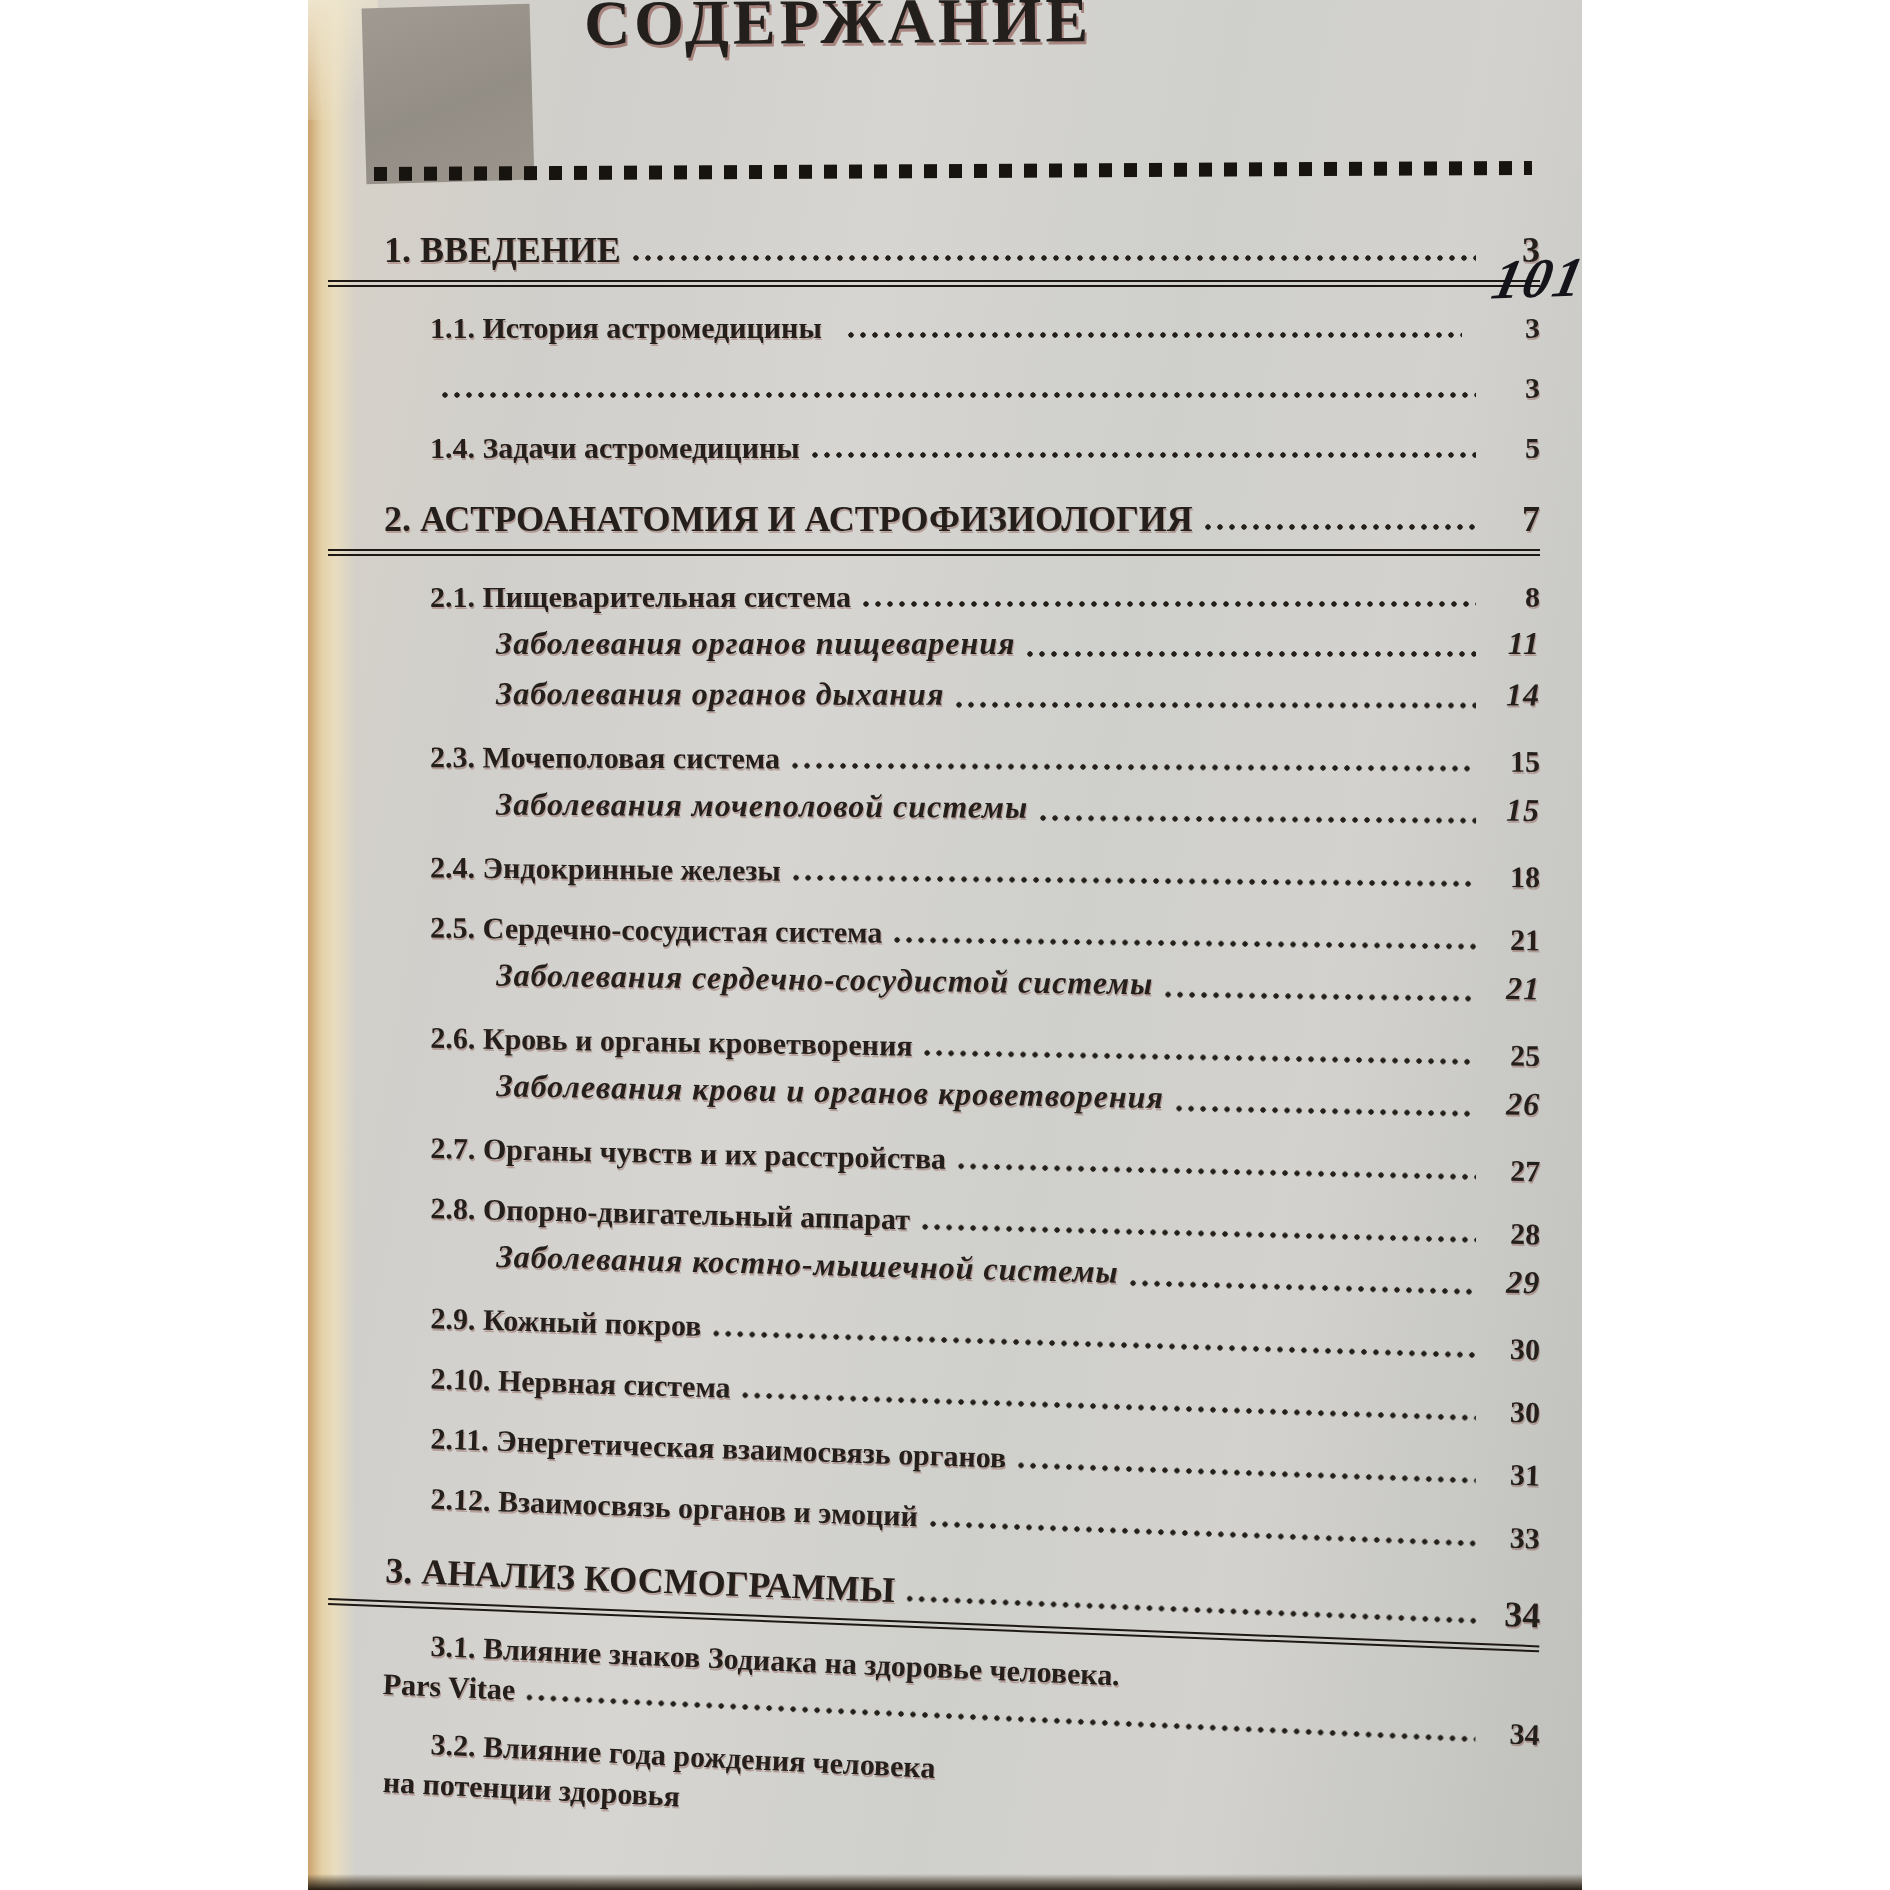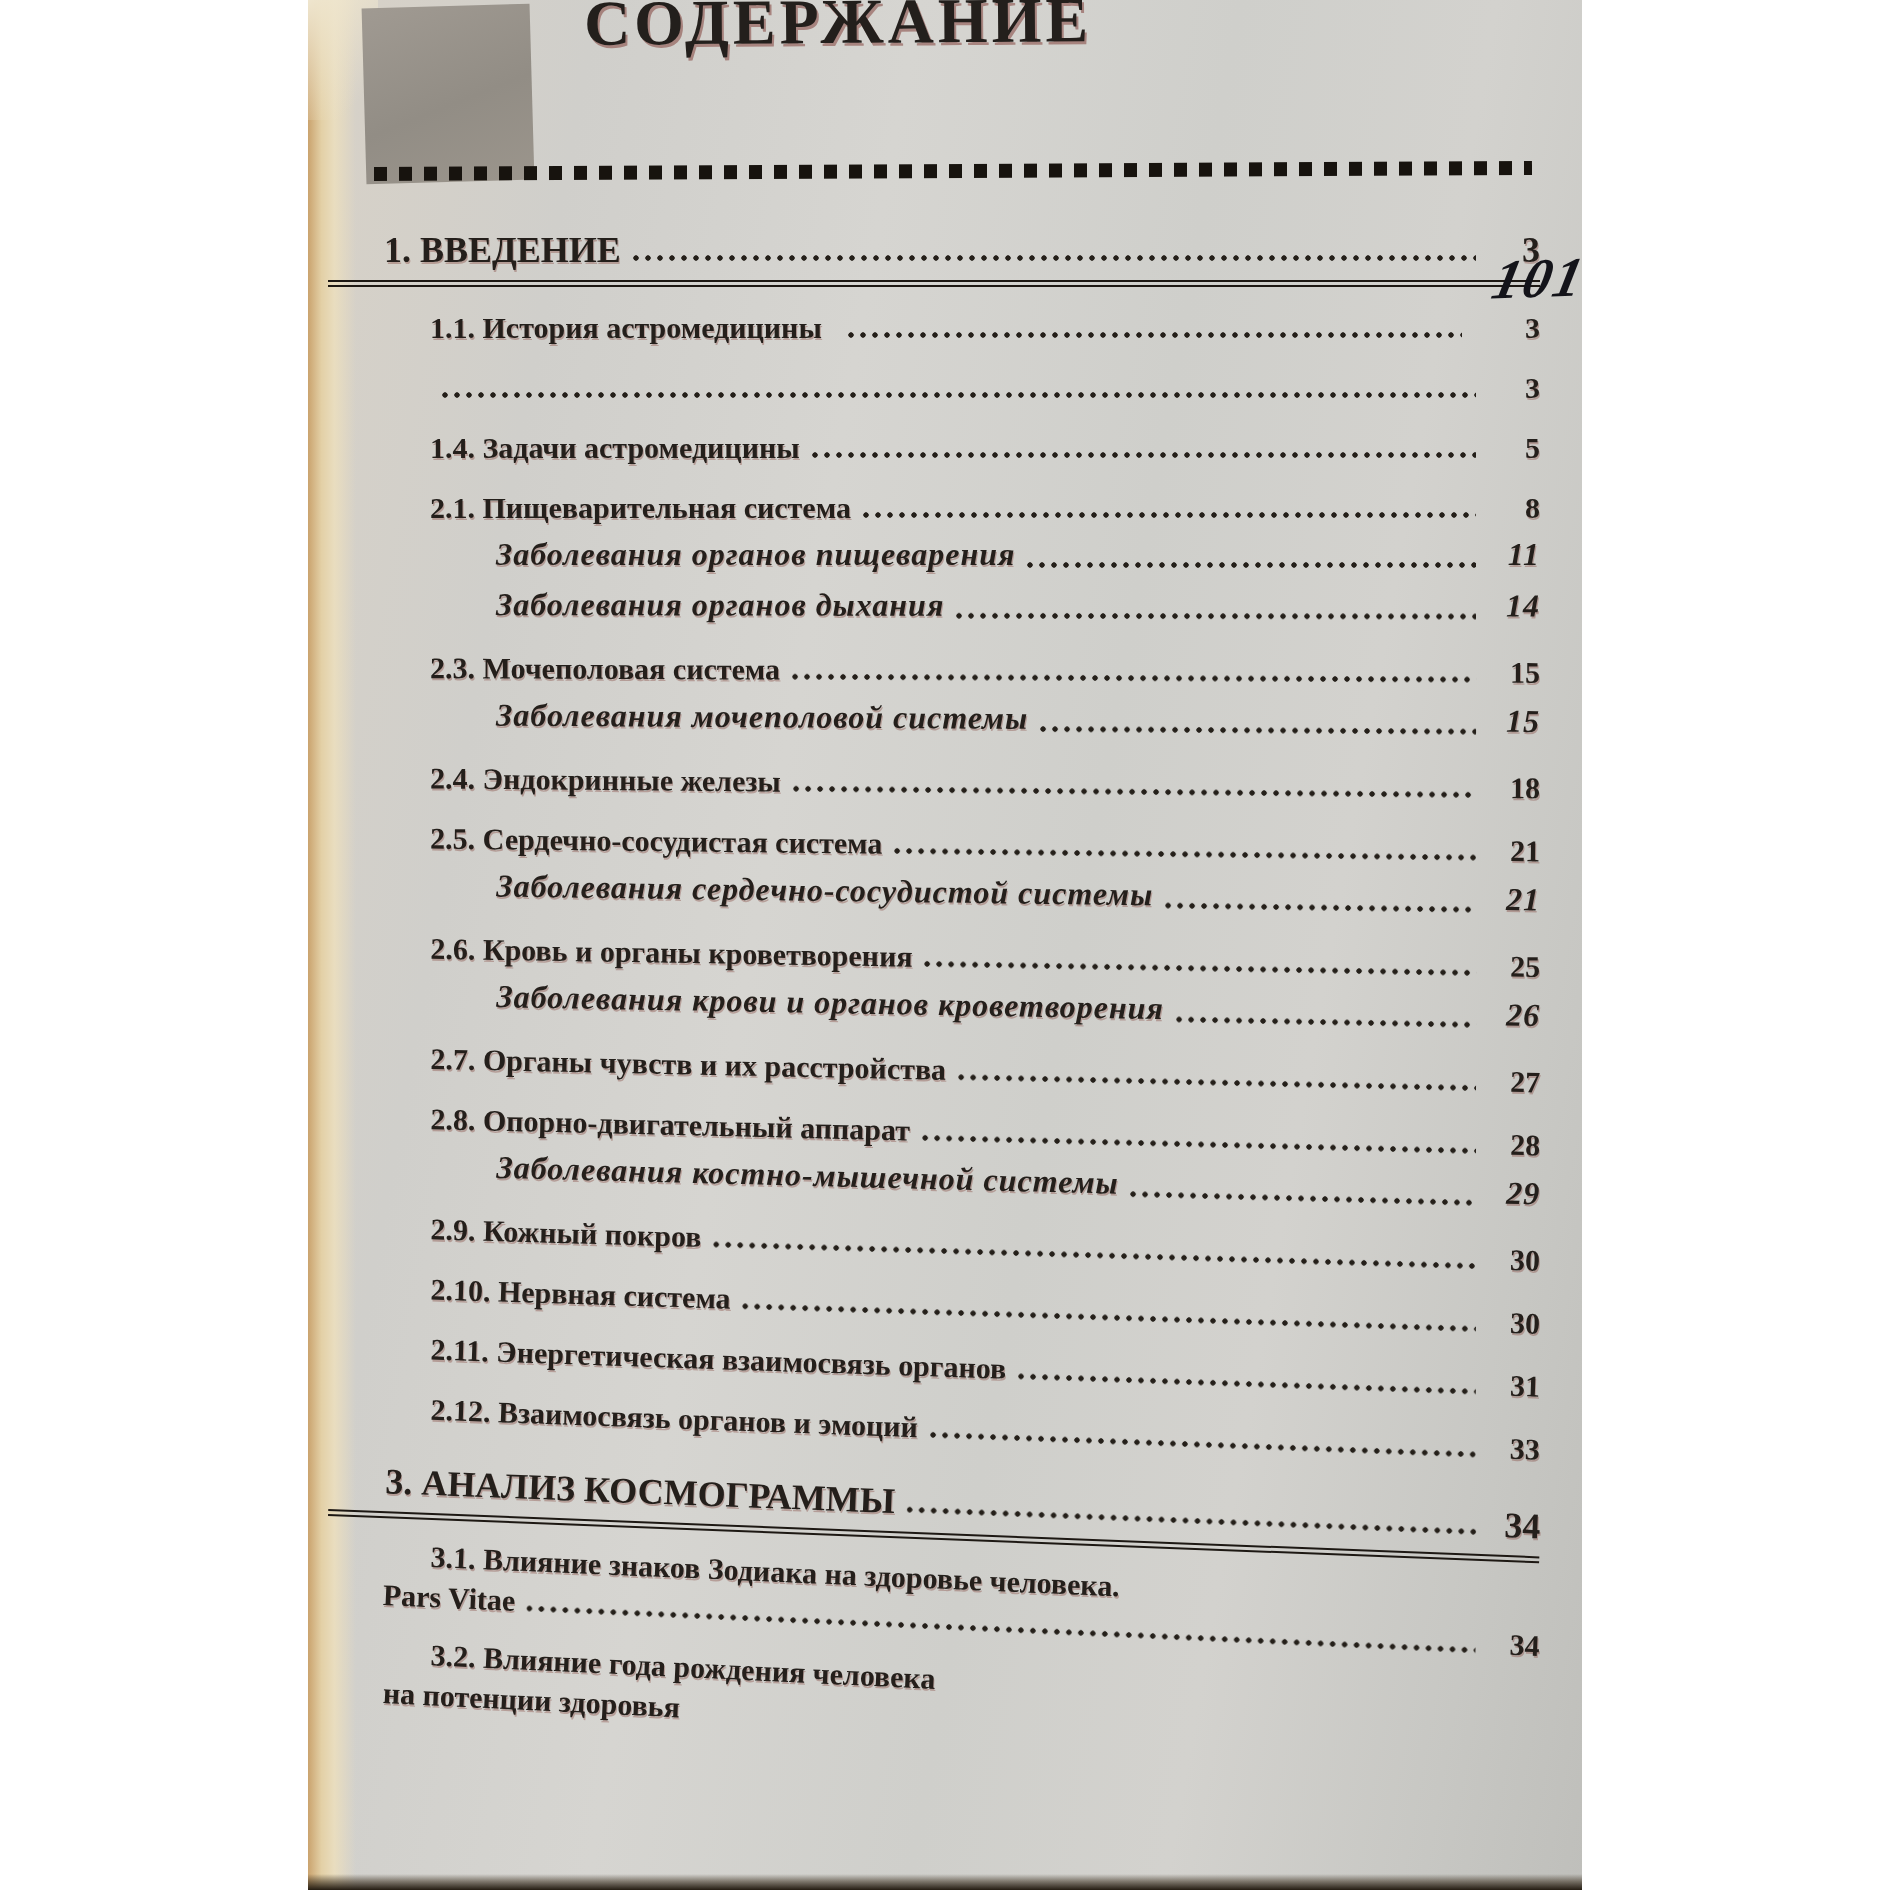--- a/index.html
+++ b/index.html
@@ -117,20 +117,25 @@
           <span class="leader"></span>
           <span class="pagenum">3</span>
         </div>
         <div class="row entry" style="transform: rotate(0deg);">
           <span class="label">1.4. Задачи астромедицины</span>
           <span class="leader"></span>
           <span class="pagenum">5</span>
         </div>
       </div>
       <div class="toc-section">
+        <div class="row sec-header" style="transform: rotate(0deg);">
+          <span class="label">2. АСТРОАНАТОМИЯ И АСТРОФИЗИОЛОГИЯ</span>
+          <span class="leader"></span>
+          <span class="pagenum">7</span>
+        </div>
         <div class="row entry" style="transform: rotate(0deg);">
           <span class="label">2.1. Пищеварительная система</span>
           <span class="leader"></span>
           <span class="pagenum">8</span>
         </div>
         <div class="row sub" style="transform: rotate(0deg);">
           <span class="label">Заболевания органов пищеварения</span>
           <span class="leader"></span>
           <span class="pagenum">11</span>
         </div>

